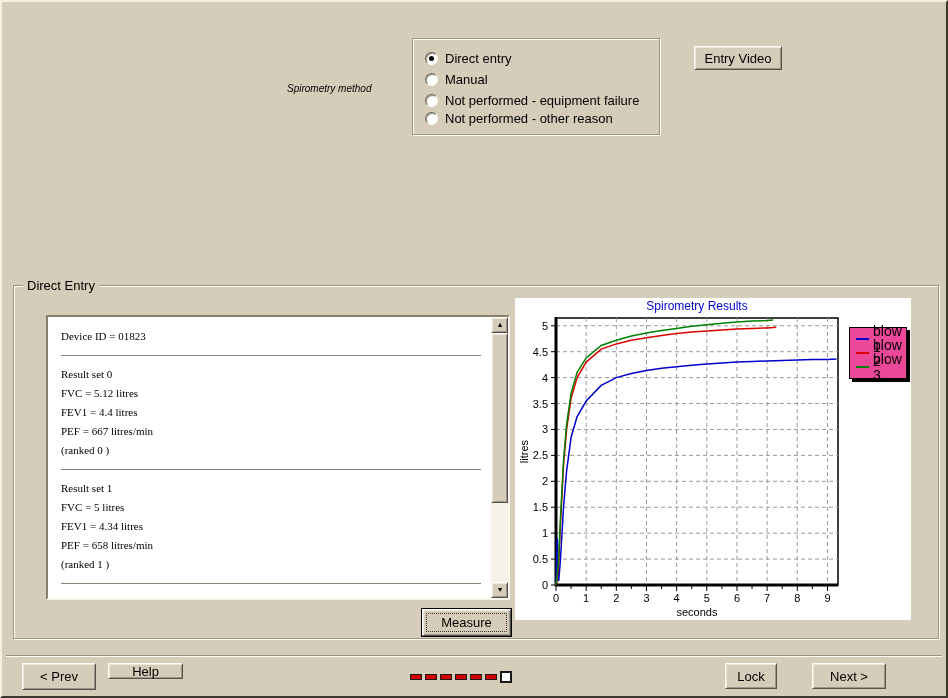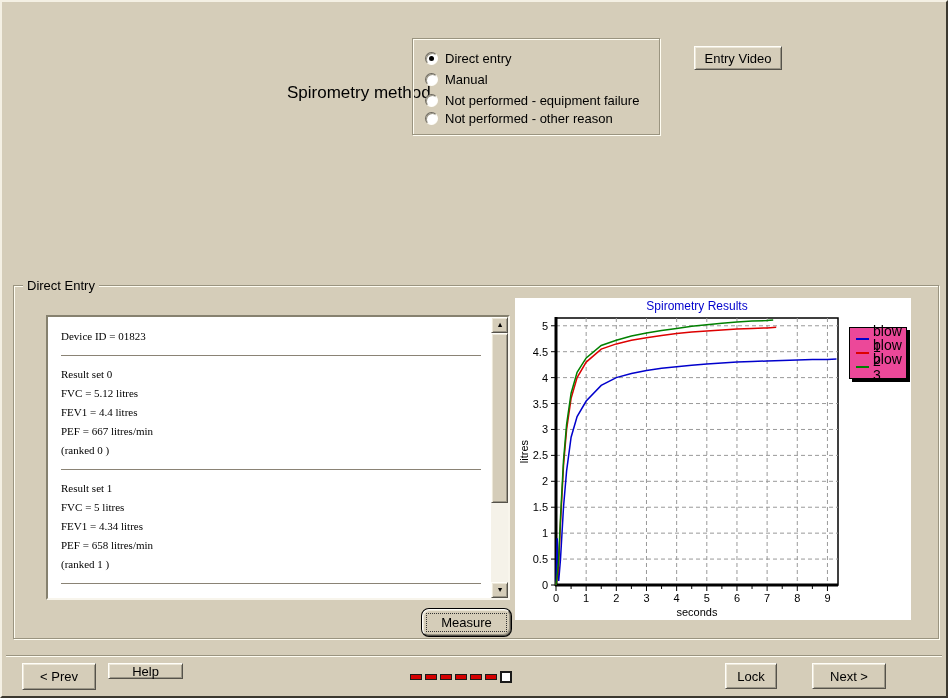--- a/index.html
+++ b/index.html
@@ -26,38 +26,38 @@
   .raised {
     background:#d5cdb9;
     border:1px solid;
     border-color:#fffef9 #55524a #55524a #fffef9;
     box-shadow:inset 1px 1px 0 #ece7d8, inset -1px -1px 0 #9b9687;
   }
   .btn {
     position:absolute; text-align:center; font-size:13px; color:#000;
     cursor:pointer; display:flex; align-items:center; justify-content:center;
   }
-  .btn.default { box-shadow:0 0 0 1px #000, inset 1px 1px 0 #ece7d8, inset -1px -1px 0 #9b9687;border-radius:7px; }
+  .btn.default { box-shadow:0 0 0 1px #000, inset 1px 1px 0 #ece7d8, inset -1px -1px 0 #9b9687; }
   .btn.default::after {
     content:""; position:absolute; left:3px; right:3px; top:3px; bottom:3px;
     border:1px dotted #333;
   }
 
   .groupbox {
     position:absolute;
     border:1px solid #9a9480;
     box-shadow:inset 1px 1px 0 #fffdf2, 1px 1px 0 #fffdf2;
   }
   .groupbox > .gb-label {
     position:absolute; top:-8px; left:9px; background:#d5cdb9; padding:0 4px;
     font-size:13px;
   }
 
   
-  .method-label { position:absolute; left:285px; top:81px; font-size:17px; }
+  .method-label { position:absolute; left:285px; top:81px; font-size:10px;font-style:italic; }
   .radio-row { position:absolute; left:12px; height:18px; display:flex; align-items:center; }
   .radio-circle {
     width:13px; height:13px; border-radius:50%; background:#fff;
     border:1px solid; border-color:#6b675c #fffef9 #fffef9 #6b675c;
     box-shadow:inset 1px 1px 0 #9b9687;
     margin-right:7px; position:relative; flex:0 0 13px;
   }
   .radio-dot { position:absolute; left:3px; top:3px; width:5px; height:5px; border-radius:50%; background:transparent; }
   .radio-dot.on { background:#000; }
 

